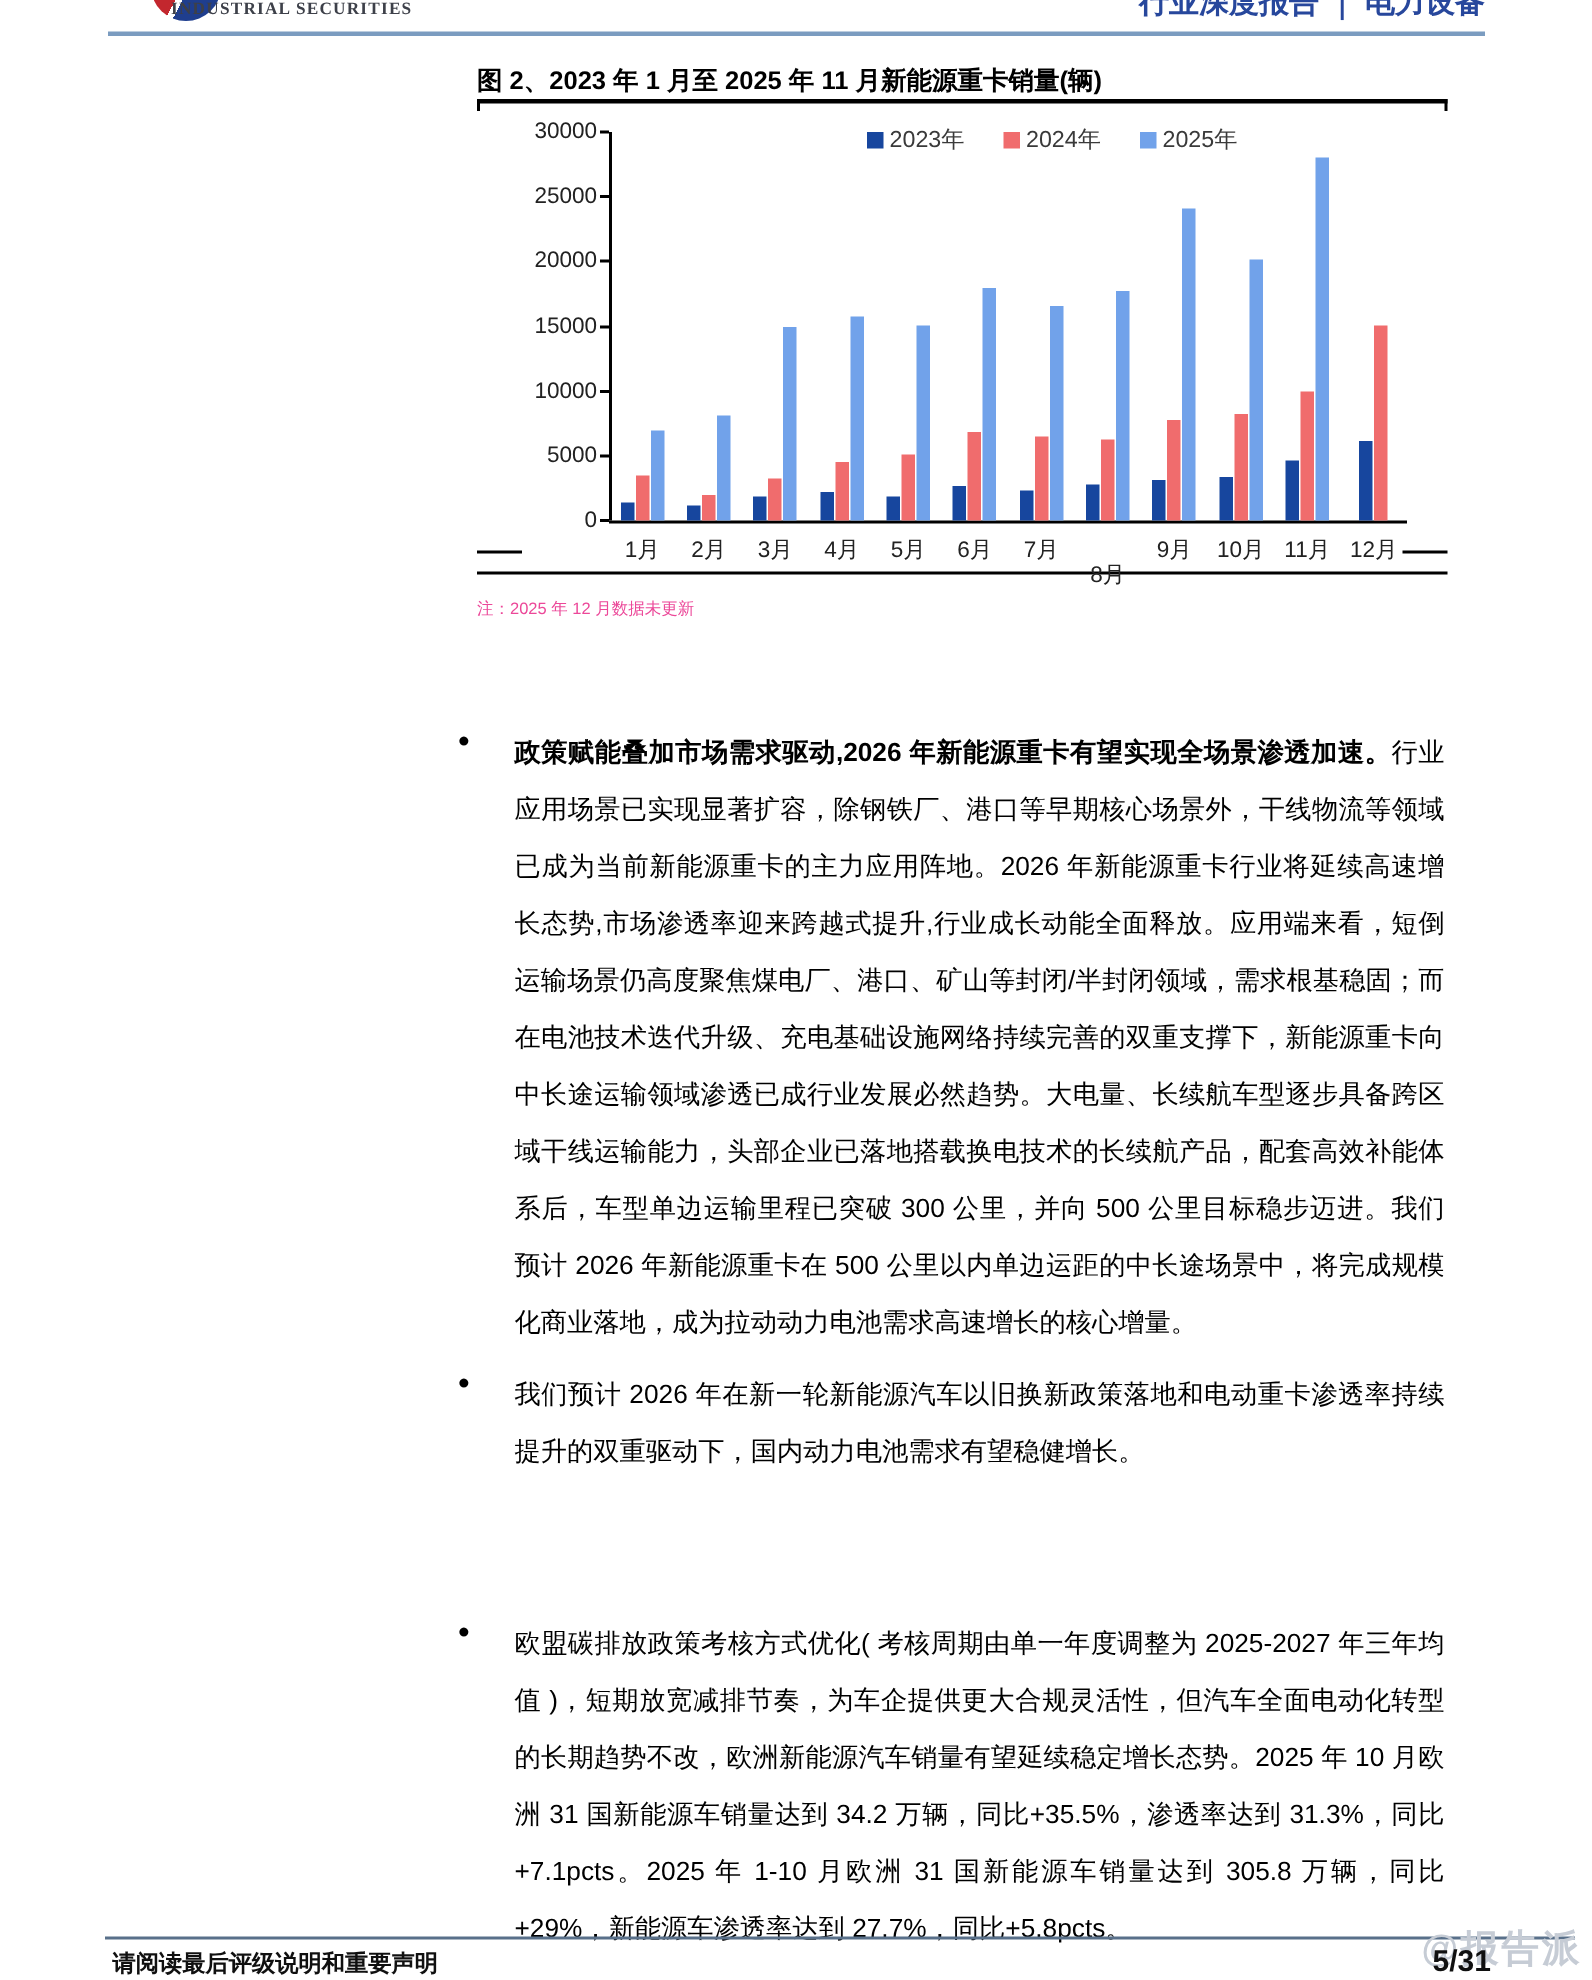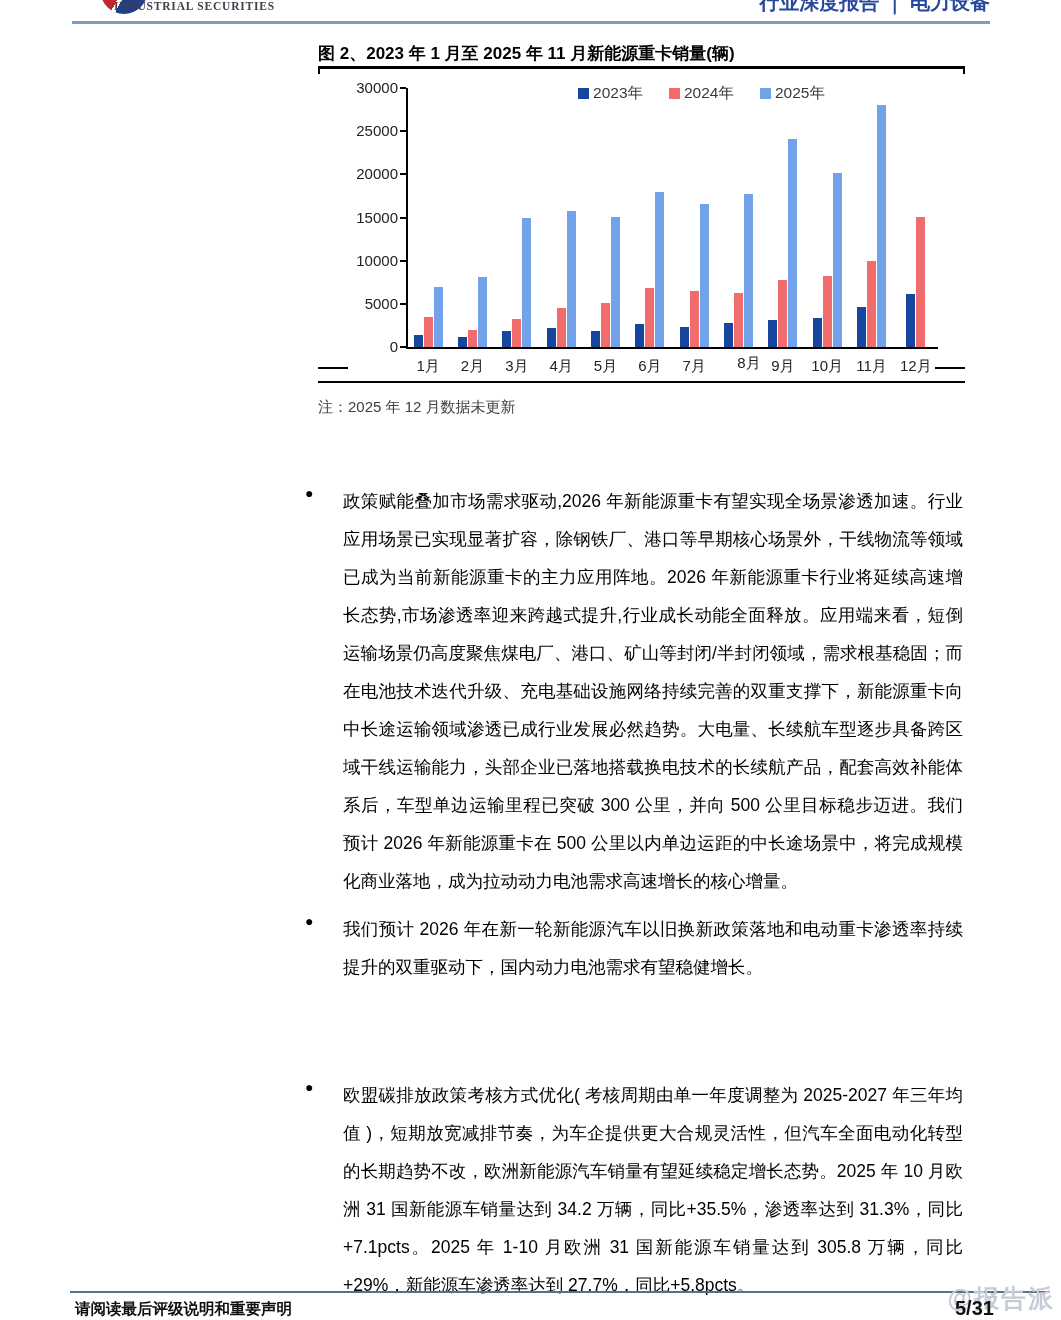--- a/index.html
+++ b/index.html
@@ -29,28 +29,28 @@
   .xlab{position:absolute;font-size:15px;color:#222;text-align:center;}
   .group{position:absolute;display:flex;align-items:flex-end;justify-content:center;gap:1px;}
   .bar{width:9px;}
   .legend{position:absolute;top:14px;left:120px;right:0;display:flex;justify-content:center;
           gap:26px;font-size:15.5px;color:#3a3a3a;}
   .legend .li{display:flex;align-items:center;gap:4px;}
   .legend .sw{width:11px;height:11px;display:inline-block;}
   .endseg{position:absolute;height:2px;width:30px;background:#000;}
   .fig-bottomline{height:2px;background:#000;}
   .fig-source{margin-top:7px;font-size:15px;color:#1b1b1b;}
-  .fig-note{margin-top:15px;font-size:15px;color:#404040;}
+  .fig-note{margin-top:15px;font-size:11px;color:#ec4899;}
 
   
   .bullet{position:absolute;left:305px;width:660px;}
   .bullet .marker{position:absolute;left:0;top:3px;font-size:14px;color:#000;}
   .bullet .btext{margin-left:38px;width:620px;text-align:justify;font-size:17.5px;
                  line-height:38px;color:#000;}
-  .bullet .btext b{font-weight:400;}
+  .bullet .btext b{font-weight:700;}
   .section-heading{position:absolute;left:308px;top:1026px;font-size:21px;font-weight:700;
                    color:#1e3c96;letter-spacing:0.5px;}
 
   
   .footer-rule{position:absolute;left:70px;width:980px;top:1291px;height:2px;background:#59708a;}
   .footer-disclaimer{position:absolute;left:75px;top:1299px;font-size:15.5px;font-weight:700;color:#101010;text-align:center;}
   .footer-page{position:absolute;left:955px;top:1297px;font-size:20px;font-weight:600;color:#101010;z-index:2;}
   .watermark{position:absolute;right:6px;top:1282px;font-size:25px;font-weight:700;
              color:#c6ccd5;letter-spacing:2px;z-index:1;}
 </style>
@@ -141,21 +141,21 @@
           <div class="bar" style="height: 19.8567px; background: rgb(23, 70, 158);"></div>
           <div class="bar" style="height: 56.1167px; background: rgb(240, 108, 109);"></div>
           <div class="bar" style="height: 143.313px; background: rgb(113, 162, 234);"></div>
         </div>
         <div class="xlab" style="left: 354px; top: 288px; width: 44.3333px;">7月</div>
         <div class="group" style="left: 398.333px; top: 19px; width: 44.3333px; height: 259px;">
           <div class="bar" style="height: 24.1733px; background: rgb(23, 70, 158);"></div>
           <div class="bar" style="height: 53.5267px; background: rgb(240, 108, 109);"></div>
           <div class="bar" style="height: 152.81px; background: rgb(113, 162, 234);"></div>
         </div>
-        <div class="xlab" style="left: 398.333px; top: 285px; width: 44.3333px; text-align: right;">8月</div>
+        <div class="xlab" style="left: 398.333px; top: 305px; width: 44.3333px;">8月</div>
         <div class="group" style="left: 442.667px; top: 19px; width: 44.3333px; height: 259px;">
           <div class="bar" style="height: 26.7633px; background: rgb(23, 70, 158);"></div>
           <div class="bar" style="height: 67.34px; background: rgb(240, 108, 109);"></div>
           <div class="bar" style="height: 208.063px; background: rgb(113, 162, 234);"></div>
         </div>
         <div class="xlab" style="left: 442.667px; top: 288px; width: 44.3333px;">9月</div>
         <div class="group" style="left: 487px; top: 19px; width: 44.3333px; height: 259px;">
           <div class="bar" style="height: 29.3533px; background: rgb(23, 70, 158);"></div>
           <div class="bar" style="height: 70.7933px; background: rgb(240, 108, 109);"></div>
           <div class="bar" style="height: 173.53px; background: rgb(113, 162, 234);"></div>

